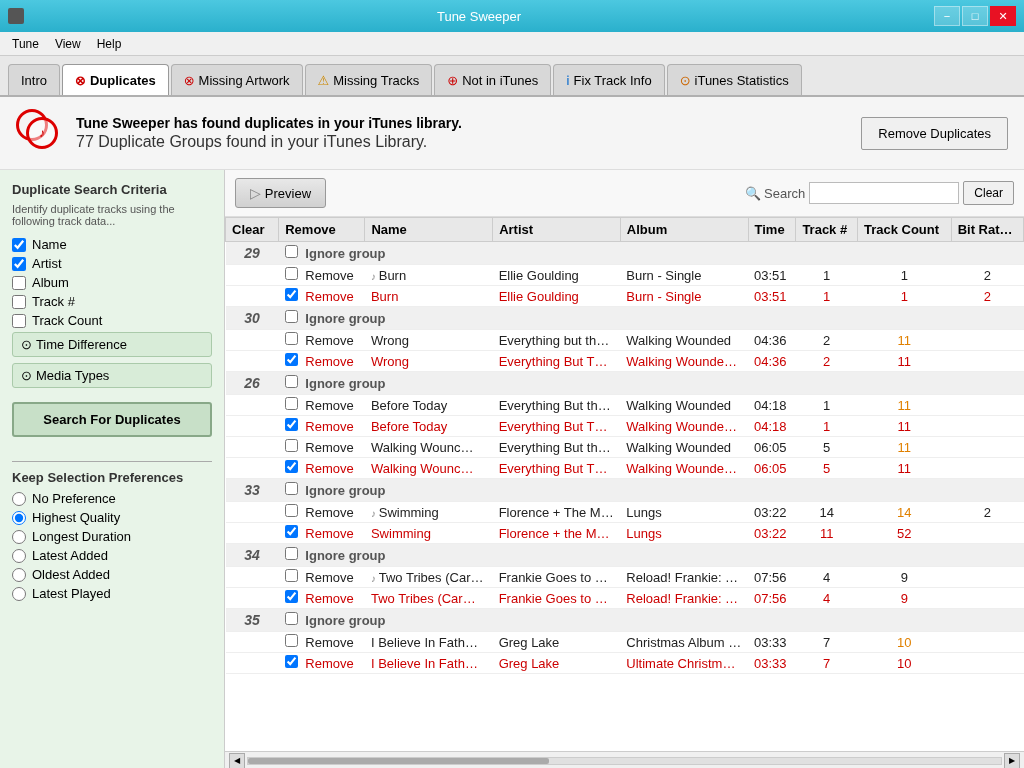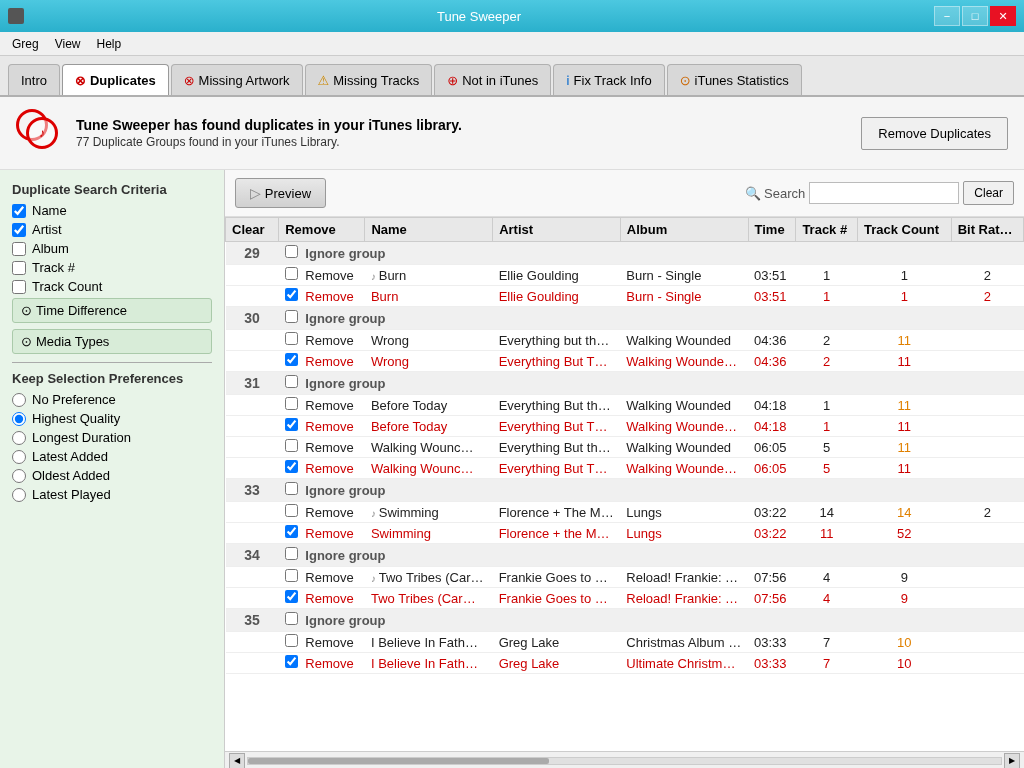--- a/index.html
+++ b/index.html
@@ -24,21 +24,21 @@
     
     .main { display: flex; flex-direction: column; background: #fff; height: calc(768px - 32px - 24px - 40px); }
     
     
     .info-banner { background: #f5f5f5; border-bottom: 1px solid #ddd; padding: 12px 16px; display: flex; align-items: center; gap: 12px; }
     .info-icon-rings { width: 48px; height: 48px; position: relative; }
     .ring1 { position: absolute; width: 32px; height: 32px; border: 3px solid #d00; border-radius: 50%; top: 0; left: 0; }
     .ring2 { position: absolute; width: 32px; height: 32px; border: 3px solid #d00; border-radius: 50%; top: 8px; left: 10px; background: rgba(255,255,255,0.5); }
     .info-text { flex: 1; }
     .info-title { font-weight: bold; font-size: 14px; }
-    .info-sub { font-size: 12px; color: #333; margin-top: 2px; }
+    .info-sub { font-size: 16px; color: #333; margin-top: 2px; }
     .remove-btn { padding: 8px 16px; background: #f0f0f0; border: 1px solid #999; border-radius: 2px; cursor: pointer; font-size: 13px; white-space: nowrap; }
     
     
     .body { display: flex; flex: 1; overflow: hidden; }
     
     
     .left-panel { width: 225px; background: #e8f4e8; border-right: 1px solid #ccc; padding: 12px; flex-shrink: 0; overflow-y: auto; }
     .panel-title { font-weight: bold; font-size: 13px; color: #333; margin-bottom: 6px; }
     .panel-sub { font-size: 11px; color: #555; margin-bottom: 10px; }
     .checkbox-item { display: flex; align-items: center; gap: 6px; margin-bottom: 4px; font-size: 12px; }
@@ -65,21 +65,21 @@
     .table-container { flex: 1; overflow: auto; }
     table { width: 100%; border-collapse: collapse; font-size: 12px; }
     thead th { background: #e8e8e8; border: 1px solid #ccc; padding: 4px 6px; text-align: left; font-weight: bold; position: sticky; top: 0; white-space: nowrap; }
     tbody tr { border-bottom: 1px solid #eee; }
     .group-row { background: #f0f0f0; }
     .group-row td { padding: 3px 6px; font-weight: bold; color: #555; }
     .data-row td { padding: 2px 6px; }
     .data-row.selected td { color: #cc0000; }
     .group-num { font-weight: bold; font-size: 14px; color: #333; text-align: center; }
     td { white-space: nowrap; overflow: hidden; max-width: 120px; text-overflow: ellipsis; }
-    .td-group { width: 50px; text-align: center; }
+    .td-group { width: 50px; text-align: center; font-style: italic; }
     .td-remove { width: 70px; }
     .td-name { width: 120px; }
     .td-artist { width: 140px; }
     .td-album { width: 160px; }
     .td-time { width: 45px; }
     .td-track { width: 55px; text-align: center; }
     .td-count { width: 75px; text-align: center; }
     .td-bitrate { width: 60px; text-align: center; }
     .ignore-checkbox { margin-right: 4px; }
     .remove-checkbox { margin-right: 4px; }
@@ -102,21 +102,21 @@
   <div style="width:16px;height:16px;background:#555;border-radius:2px;"></div>
   <span class="title-bar-title">Tune Sweeper</span>
   <div class="title-bar-controls">
     <button class="title-btn">−</button>
     <button class="title-btn">□</button>
     <button class="title-btn close">✕</button>
   </div>
 </div>
 
 <div class="menu-bar">
-  <span class="menu-item">Greg</span>
+  <span class="menu-item">Tune</span>
   <span class="menu-item">View</span>
   <span class="menu-item">Help</span>
 </div>
 
 <div class="tab-bar">
   <div class="tab">
     <span>Intro</span>
   </div>
   <div class="tab active">
     <span style="color:#cc0000;font-weight:bold;">⊗</span>
@@ -157,20 +157,21 @@
       <div class="info-title">Tune Sweeper has found duplicates in your iTunes library.</div>
       <div class="info-sub">77 Duplicate Groups found in your iTunes Library.</div>
     </div>
     <button class="remove-btn">Remove Duplicates</button>
   </div>
 
   <div class="body">
 
     <div class="left-panel">
       <div class="panel-title">Duplicate Search Criteria</div>
+      <div class="panel-sub">Identify duplicate tracks using the following track data...</div>
       
       <div class="checkbox-item">
         <input type="checkbox" checked="" style="">
         <span>Name</span>
       </div>
       <div class="checkbox-item">
         <input type="checkbox" checked="" style="">
         <span>Artist</span>
       </div>
       <div class="checkbox-item">
@@ -188,20 +189,21 @@
       
       <div class="dropdown-item">
         <span>⊙</span>
         <span>Time Difference</span>
       </div>
       <div class="dropdown-item">
         <span>⊙</span>
         <span>Media Types</span>
       </div>
       
+      <button class="search-btn">Search For Duplicates</button>
       
       <div class="section-divider"></div>
       
       <div class="panel-title">Keep Selection Preferences</div>
       
       <div class="radio-item">
         <input type="radio" name="keep" style="">
         <span>No Preference</span>
       </div>
       <div class="radio-item">
@@ -323,21 +325,21 @@
       </td>
       <td class="td-name" style="color:#cc0000">Wrong</td>
       <td class="td-artist" style="color:#cc0000">Everything But The Girl</td>
       <td class="td-album" style="color:#cc0000">Walking Wounded [IMPORT]</td>
       <td class="td-time" style="color:#cc0000">04:36</td>
       <td class="td-track" style="color:#cc0000">2</td>
       <td class="td-count" style="color:#cc0000">11</td>
       <td class="td-bitrate" style="color:#cc0000"></td>
     </tr>
               <tr class="group-row">
-    <td class="group-num td-group" rowspan="1">31</td>
+    <td class="group-num td-group" rowspan="1">26</td>
     <td colspan="8">
       <input type="checkbox" class="ignore-checkbox" style="">
       <span>Ignore group</span>
     </td>
   </tr>
               <tr class="data-row">
       <td class="td-group"></td>
       <td class="td-remove">
         <input type="checkbox" class="remove-checkbox" style="">
         <span style="color:#222">Remove</span>

